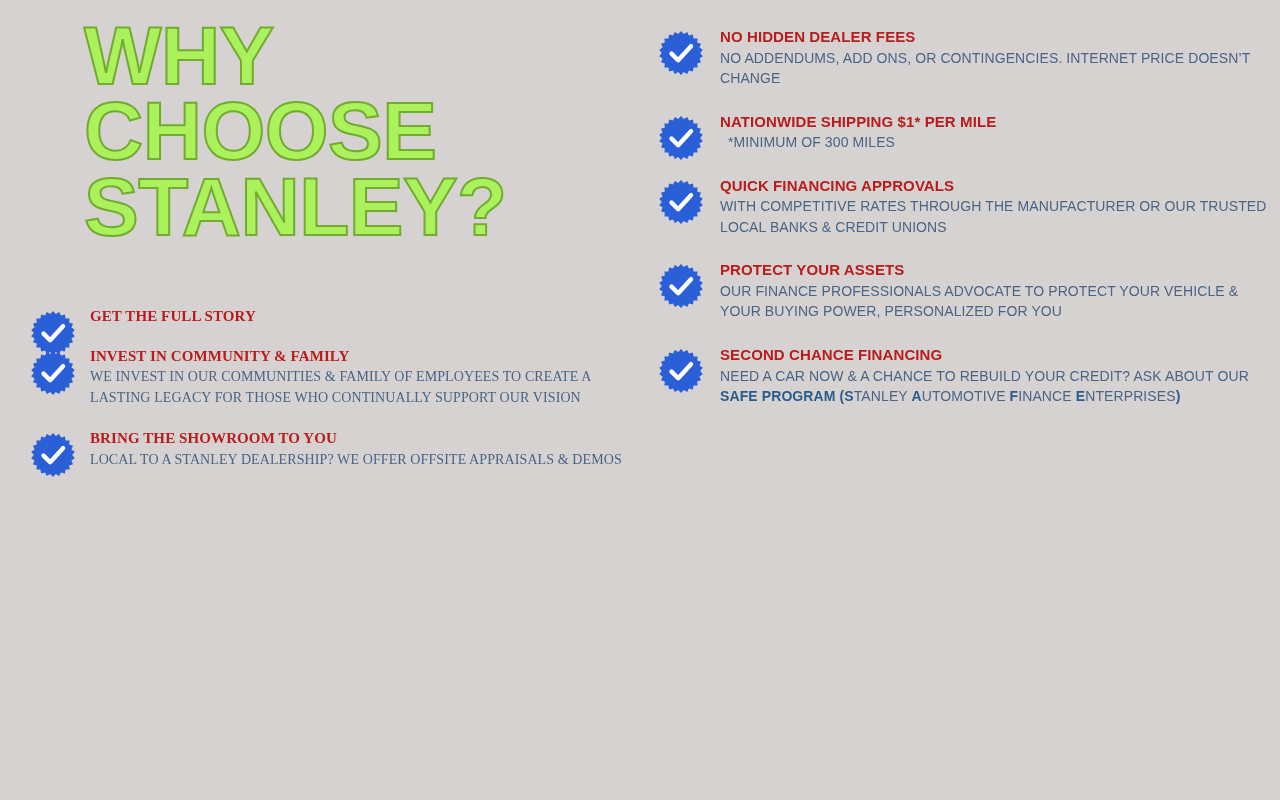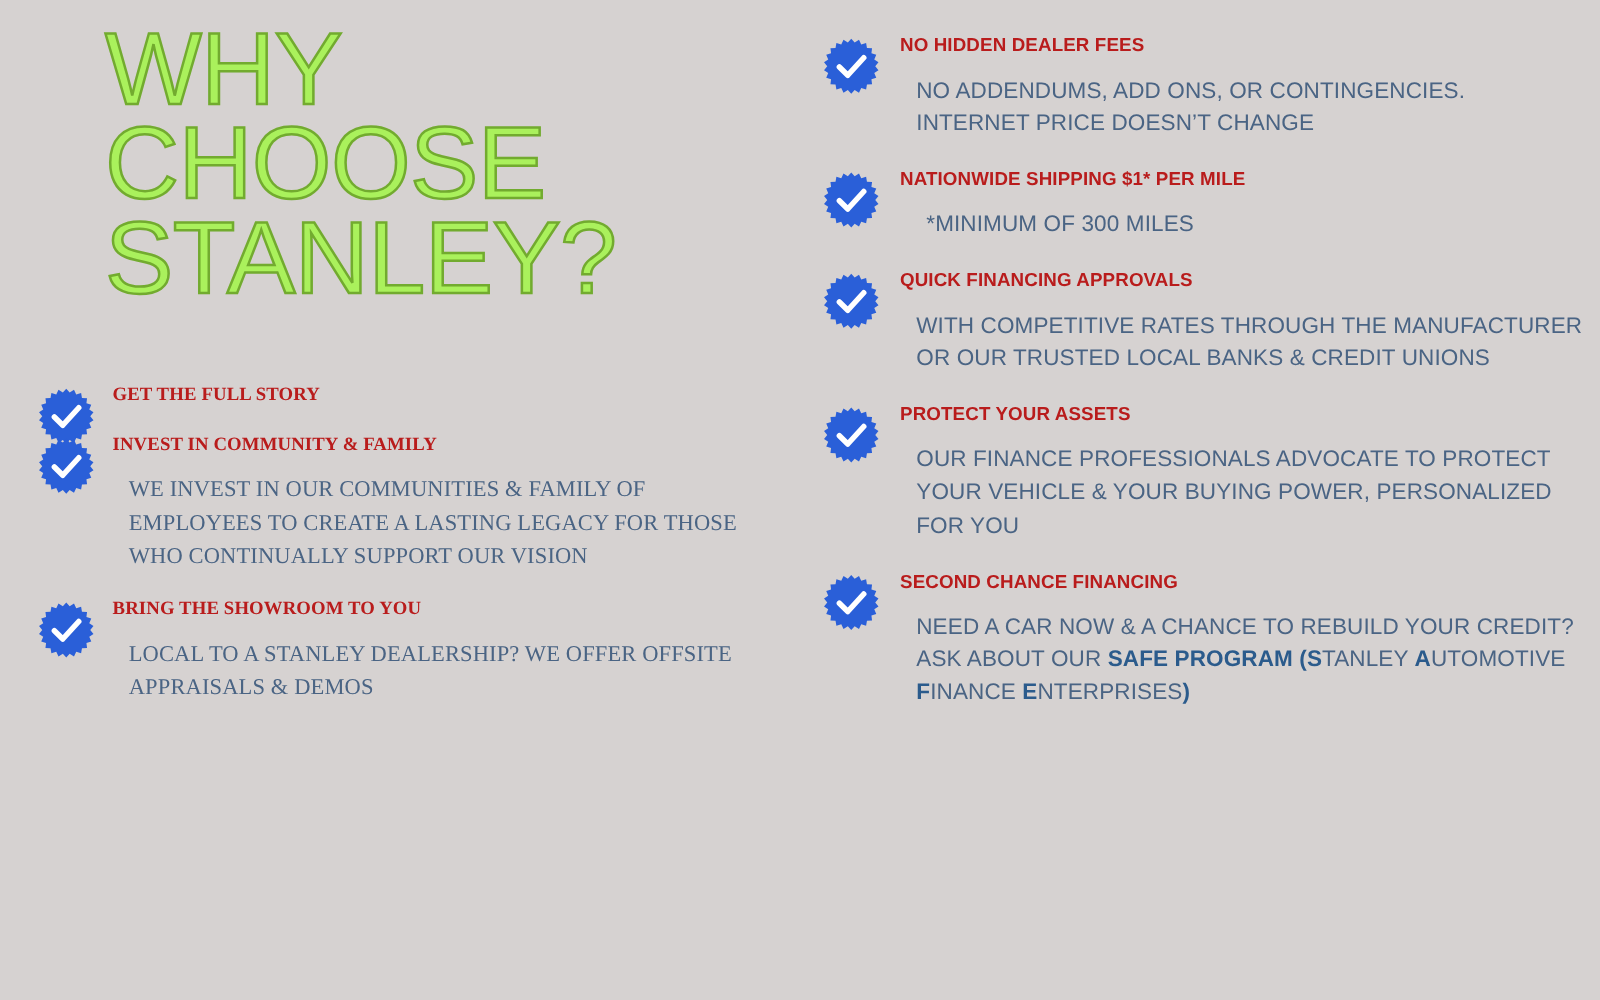--- a/index.html
+++ b/index.html
@@ -28,21 +28,21 @@
     width: 640px;
     height: 800px;
   }
   .headline {
     position: absolute;
     left: 84px;
     top: 18px;
     width: 520px;
     font-size: 82px;
     line-height: 0.92;
-    font-weight: 400;
+    font-weight: 700;
     letter-spacing: -0.5px;
     color: #aaf15c;
     -webkit-text-stroke: 2px #72ab2f;
     text-transform: uppercase;
     white-space: pre-line;
   }
   .left-list {
     position: absolute;
     left: 0;
     top: 308px;
@@ -94,25 +94,25 @@
   .f-title {
     font-size: 15px;
     font-weight: 700;
     color: #b91c1c;
     letter-spacing: 0.1px;
     line-height: 1.18;
     margin: 0 16px 2px 0;
     text-transform: uppercase;
   }
   .f-body {
-    font-size: 18px;
+    font-size: 14px;
     font-weight: 400;
     color: #4a6484;
     line-height: 1.46;
-    margin: 13px;
+    margin: 0;
     text-transform: uppercase;
     letter-spacing: 0.1px;
   }
   .f-body.indent {
     padding-left: 8px;
   }
   .f-body b, .f-body strong {
     font-weight: 700;
     color: #2b5b8c;
   }

